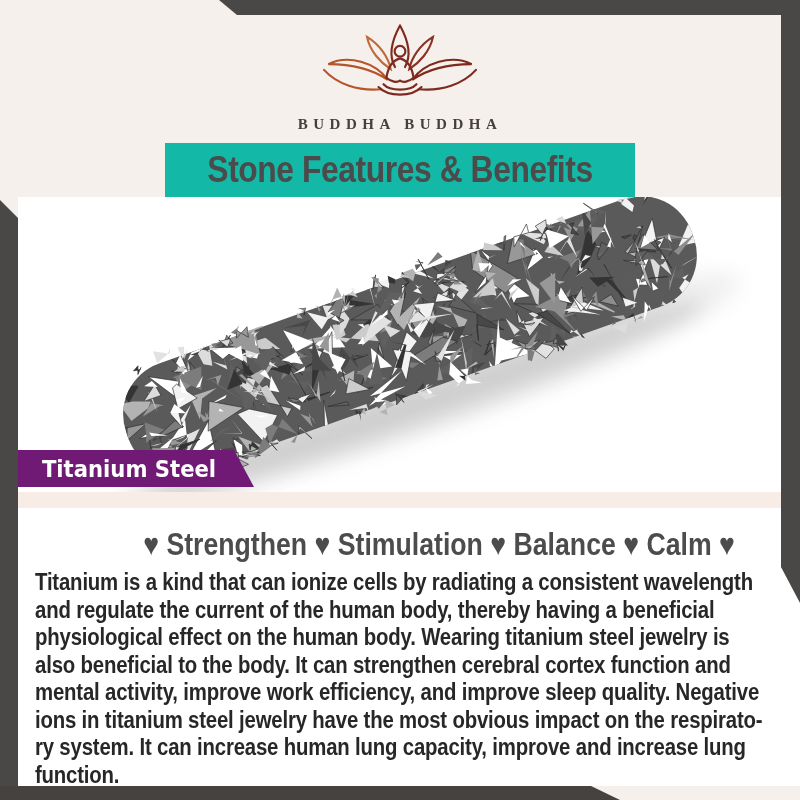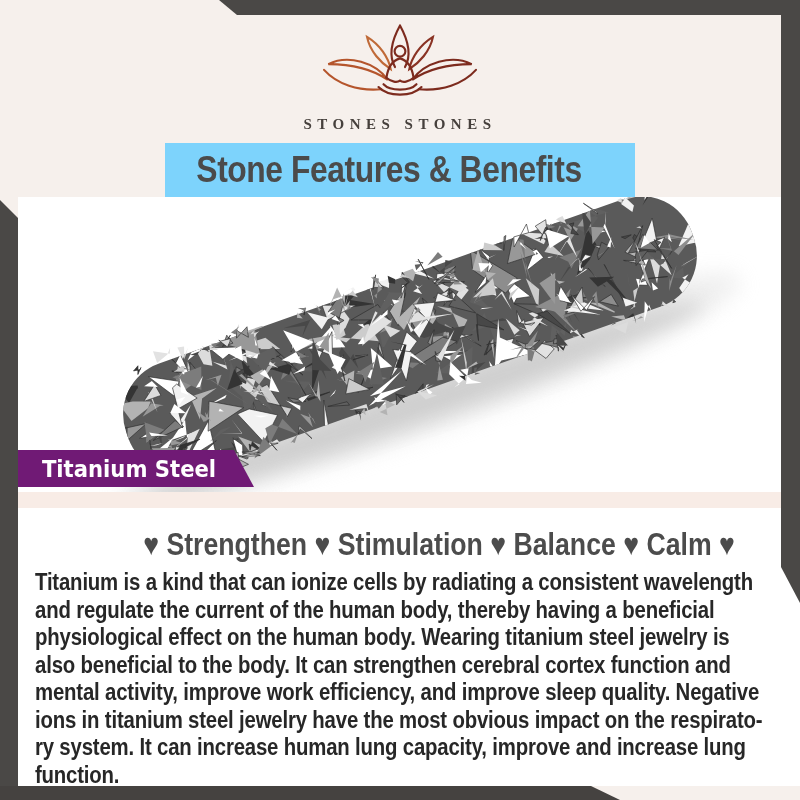--- a/index.html
+++ b/index.html
@@ -18,22 +18,22 @@
   #bottom-band{left:0;top:786px;width:800px;height:14px;background:#454240;
     clip-path:polygon(0 0,591px 0,620px 100%,0 100%);z-index:9;}
 
   
   #brand{left:0;top:22px;width:800px;text-align:center;}
   #brand svg{display:block;margin:0 auto;}
   #brand-name{margin-top:4px;font-family:"Liberation Serif",serif;font-size:15px;
     letter-spacing:5.5px;color:#46403c;font-weight:600;}
 
   
-  #title-band{left:165px;top:143px;width:470px;height:54px;background:#7dd3fc;
-    display:flex;align-items:center;}
+  #title-band{left:165px;top:143px;width:470px;height:54px;background:#14b8a6;
+    display:flex;align-items:center;justify-content:center;}
   #page-title{font-size:37px;font-weight:bold;color:#4b4b4b;white-space:nowrap;
     transform:scaleX(.86);letter-spacing:-0.5px;}
 
   
   #photo{left:18px;top:197px;width:763px;height:295px;background:#ffffff;overflow:hidden;}
   #pink-divider{left:18px;top:492px;width:763px;height:16px;background:#f8ece6;}
   #product-label{left:18px;top:450px;width:236px;height:37px;background:#701a75;
     clip-path:polygon(0 0,216px 0,236px 100%,0 100%);z-index:8;
     display:flex;align-items:center;}
   #product-label span{color:#ffffff;font-family:"DejaVu Sans",sans-serif;font-weight:bold;
@@ -70,21 +70,21 @@
 
       <g stroke="#7d2b1e" stroke-width="3">
         <circle cx="120" cy="40" r="7.5"></circle>
         <path d="M120 50 C109 53 103 64 101 77 M120 50 C131 53 137 64 139 77"></path>
         <path d="M101 77 C108 83 116 84 120 81 C124 84 132 83 139 77"></path>
         <path d="M97 86 C106 96 134 96 143 86"></path>
         <path d="M90 90 C103 104 137 104 150 90"></path>
       </g>
     </g>
   </svg>
-  <div id="brand-name">STONES STONES</div>
+  <div id="brand-name">BUDDHA BUDDHA</div>
 </div>
 
 <div id="title-band" class="abs">
   <span id="page-title">Stone Features &amp; Benefits</span>
 </div>
 
 <div id="photo" class="abs">
   <svg id="crystal" width="763" height="295" viewBox="0 0 763 295">
     <defs>
       <clipPath id="barclip">

